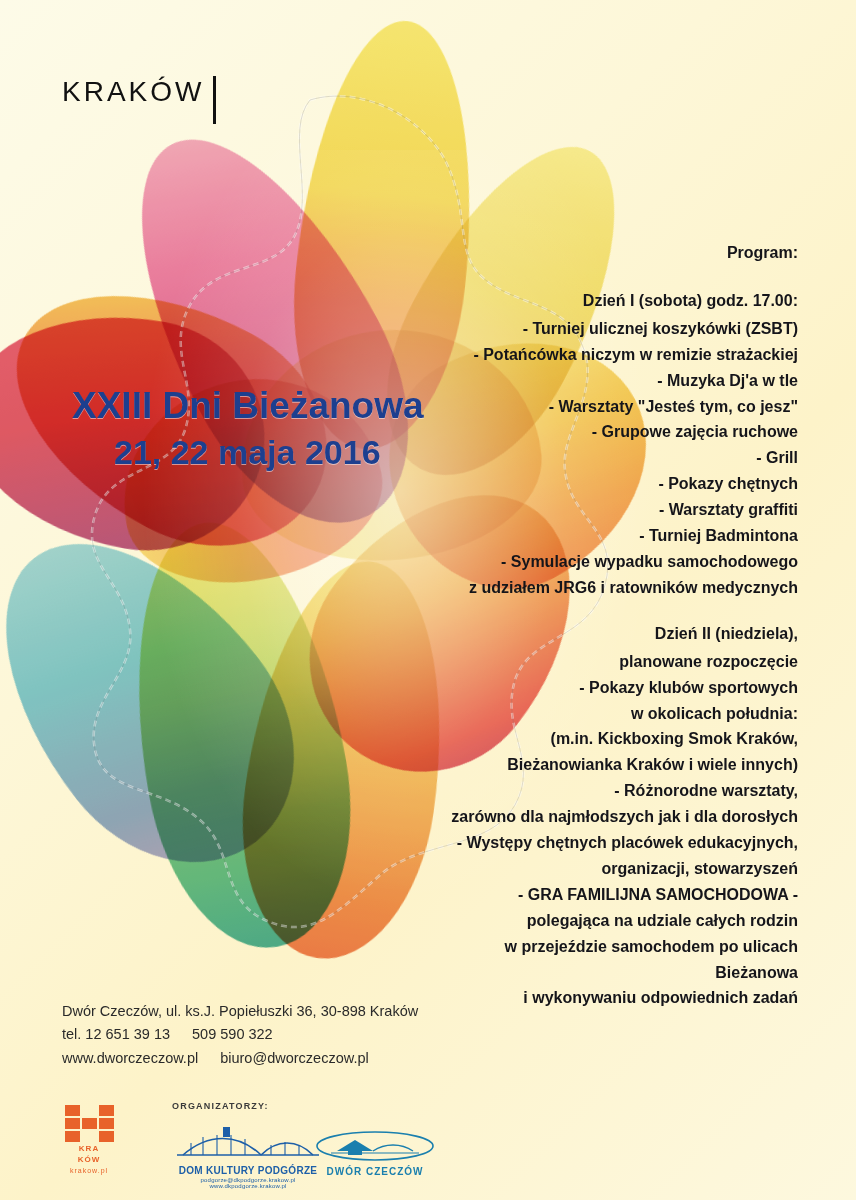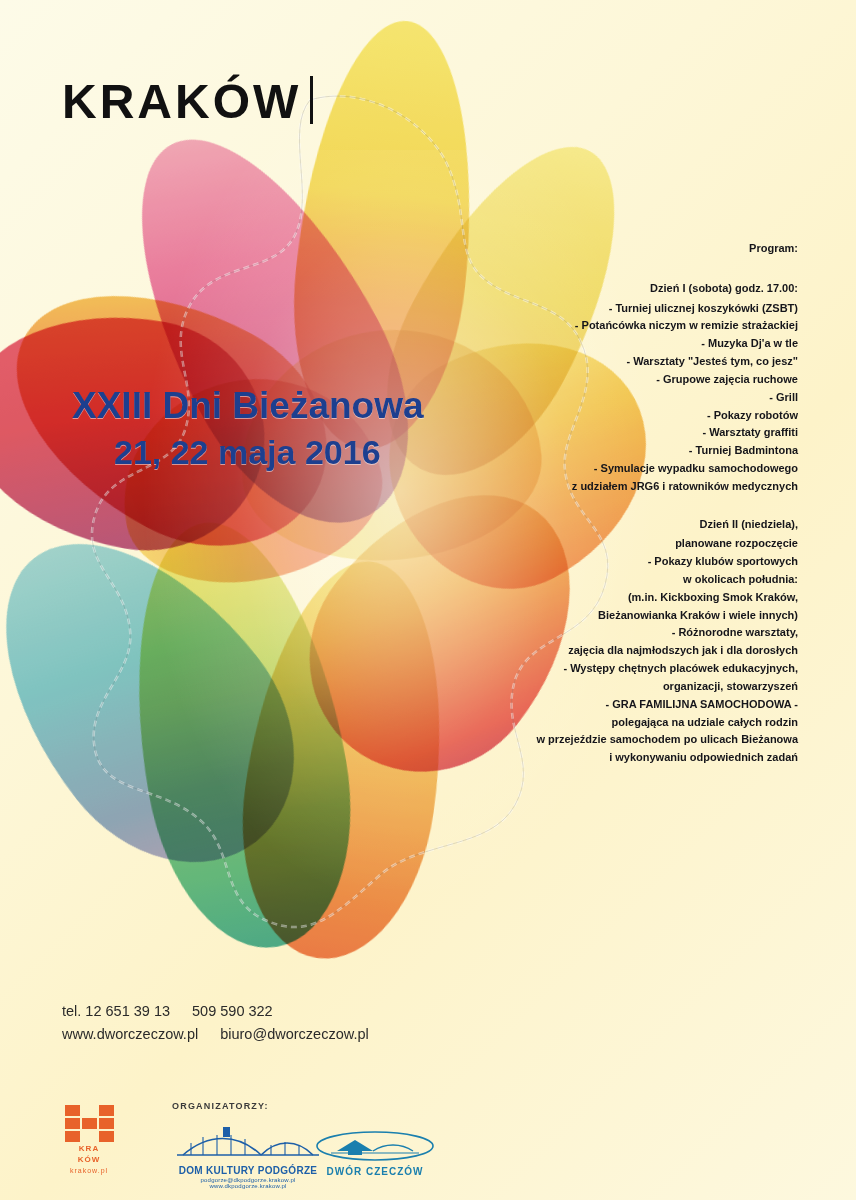--- a/index.html
+++ b/index.html
@@ -113,23 +113,23 @@
   .krakow-logo {
     position: absolute;
     left: 62px;
     top: 78px;
     display: flex;
     align-items: flex-start;
     z-index: 6;
   }
   .krakow-logo .word {
     font-family: "Liberation Sans", sans-serif;
-    font-size: 48px;
+    font-size: 28px;
     letter-spacing: 3px;
-    font-weight: 700;
+    font-weight: 400;
     color: #111111;
     line-height: 1;
   }
   .krakow-logo .bar {
     width: 3px;
     height: 48px;
     background: #111111;
     margin-left: 9px;
     margin-top: -2px;
   }
@@ -158,21 +158,21 @@
     text-shadow: 0 1px 0 rgba(255,255,255,0.5);
   }
   
   .program {
     position: absolute;
     right: 58px;
     top: 240px;
     width: 350px;
     text-align: right;
     color: #15151a;
-    font-size: 11px;
+    font-size: 16px;
     font-weight: bold;
     line-height: 1.62;
     z-index: 6;
   }
   .program .lead {
     margin-bottom: 22px;
   }
   .program .day-head {
     margin-bottom: 2px;
   }
@@ -330,45 +330,46 @@
   <div class="program">
     <p class="lead">Program:</p>
 
     <p class="day-head">Dzień I (sobota) godz. 17.00:</p>
     <p>- Turniej ulicznej koszykówki (ZSBT)</p>
     <p>- Potańcówka niczym w remizie strażackiej</p>
     <p>- Muzyka Dj'a w tle</p>
     <p>- Warsztaty "Jesteś tym, co jesz"</p>
     <p>- Grupowe zajęcia ruchowe</p>
     <p>- Grill</p>
-    <p>- Pokazy robotów</p>
+    <p>- Pokazy chętnych</p>
     <p>- Warsztaty graffiti</p>
     <p>- Turniej Badmintona</p>
     <p>- Symulacje wypadku samochodowego</p>
     <p>z udziałem JRG6 i ratowników medycznych</p>
 
     <div class="gap"></div>
 
     <p class="day-head">Dzień II (niedziela),</p>
     <p>planowane rozpoczęcie</p>
     <p>- Pokazy klubów sportowych</p>
     <p>w okolicach południa:</p>
     <p>(m.in. Kickboxing Smok Kraków,</p>
     <p>Bieżanowianka Kraków i wiele innych)</p>
     <p>- Różnorodne warsztaty,</p>
-    <p>zajęcia dla najmłodszych jak i dla dorosłych</p>
+    <p>zarówno dla najmłodszych jak i dla dorosłych</p>
     <p>- Występy chętnych placówek edukacyjnych,</p>
     <p>organizacji, stowarzyszeń</p>
     <p>- GRA FAMILIJNA SAMOCHODOWA -</p>
     <p>polegająca na udziale całych rodzin</p>
     <p>w przejeździe samochodem po ulicach Bieżanowa</p>
     <p>i wykonywaniu odpowiednich zadań</p>
   </div>
 
   <div class="contact">
+    <div>Dwór Czeczów, ul. ks.J. Popiełuszki 36, 30-898 Kraków</div>
     <div class="line2">
       <span>tel. 12 651 39 13</span><span>509 590 322</span>
     </div>
     <div class="line2">
       <span>www.dworczeczow.pl</span><span>biuro@dworczeczow.pl</span>
     </div>
   </div>
 
   <div class="footer">
 

